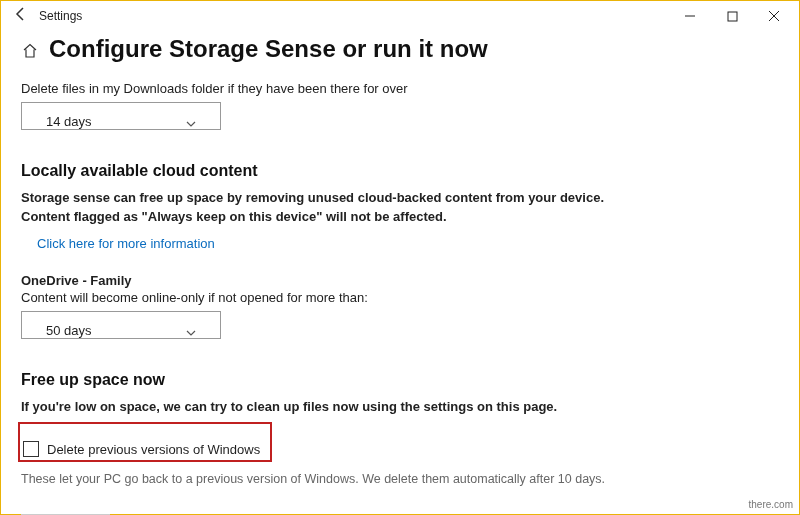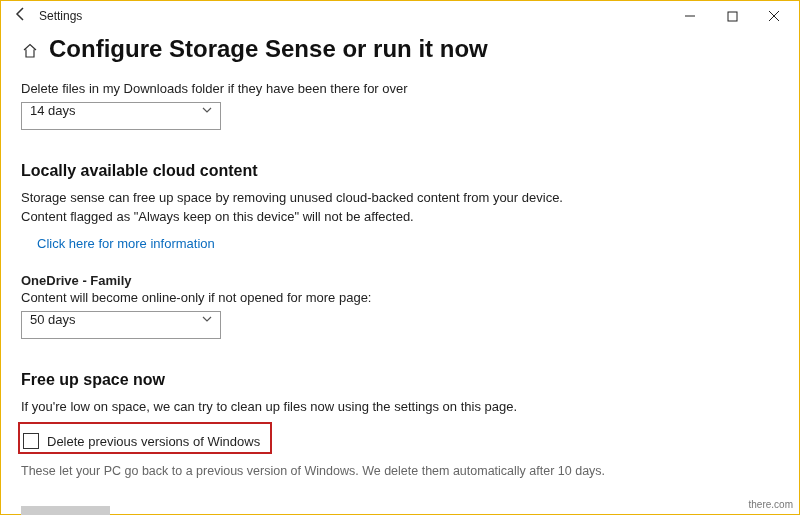--- a/index.html
+++ b/index.html
@@ -78,58 +78,59 @@
   }
   .label {
     font-size: 13px;
     color: #222;
     margin: 10px 0 6px 0;
   }
   .desc {
     font-size: 13px;
     color: #222;
     margin: 4px 0;
+    font-weight: bold;
   }
   .muted {
     color: #666;
     font-size: 12.5px;
     margin: 6px 0 24px 0;
   }
   .link {
     color: #0a6cbf;
     cursor: pointer;
     font-size: 13px;
     margin: 8px 0 0 16px;
     display: inline-block;
   }
   .select {
     border: 1px solid #999;
     width: 200px;
     height: 28px;
     display: flex;
-    align-items: flex-start;
+    align-items: flex-end;
     justify-content: space-between;
-    padding: 0 8px;
+    padding: 0 24px;
     font-size: 13px;
     margin-top: 4px;
   }
   .select .chev {
     font-size: 11px;
     color: #555;
   }
   .subhead {
     font-weight: 600;
     font-size: 13px;
     margin-top: 22px;
   }
   .checkbox-row {
     display: inline-flex;
     align-items: center;
     gap: 8px;
-    padding: 9px 10px 3px 3px;
+    padding: 17px 10px 3px 3px;
     border: 2px solid #c02020;
     margin: 4px 0 4px -3px;
   }
   .checkbox-box {
     width: 16px;
     height: 16px;
     border: 1.5px solid #333;
     background: #fff;
   }
   .btn {
@@ -200,21 +201,21 @@
           </svg>
       </span>
     </div>
 
     <h2>Locally available cloud content</h2>
     <div class="desc">Storage sense can free up space by removing unused cloud-backed content from your device.</div>
     <div class="desc">Content flagged as "Always keep on this device" will not be affected.</div>
     <span class="link">Click here for more information</span>
 
     <div class="subhead">OneDrive - Family</div>
-    <div class="label" style="margin-top:2px">Content will become online-only if not opened for more page:</div>
+    <div class="label" style="margin-top:2px">Content will become online-only if not opened for more than:</div>
     <div class="select">
       <span>50 days</span>
       <span class="chev">
         <svg width="10" height="6" viewBox="0 0 10 6">
             <path d="M1 1 L5 5 L9 1" stroke="#555" stroke-width="1.2" fill="none"></path>
           </svg>
       </span>
     </div>
 
     <h2>Free up space now</h2>

